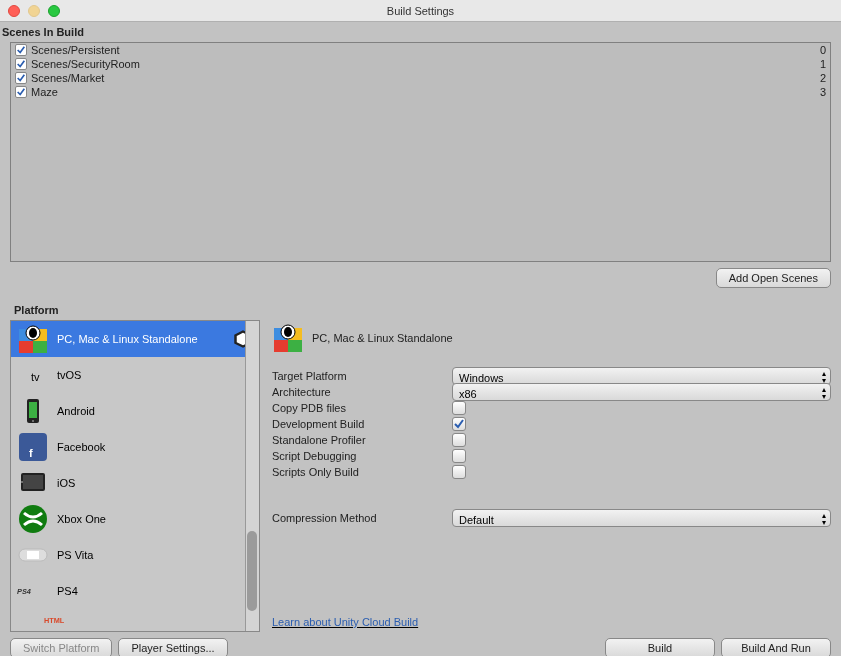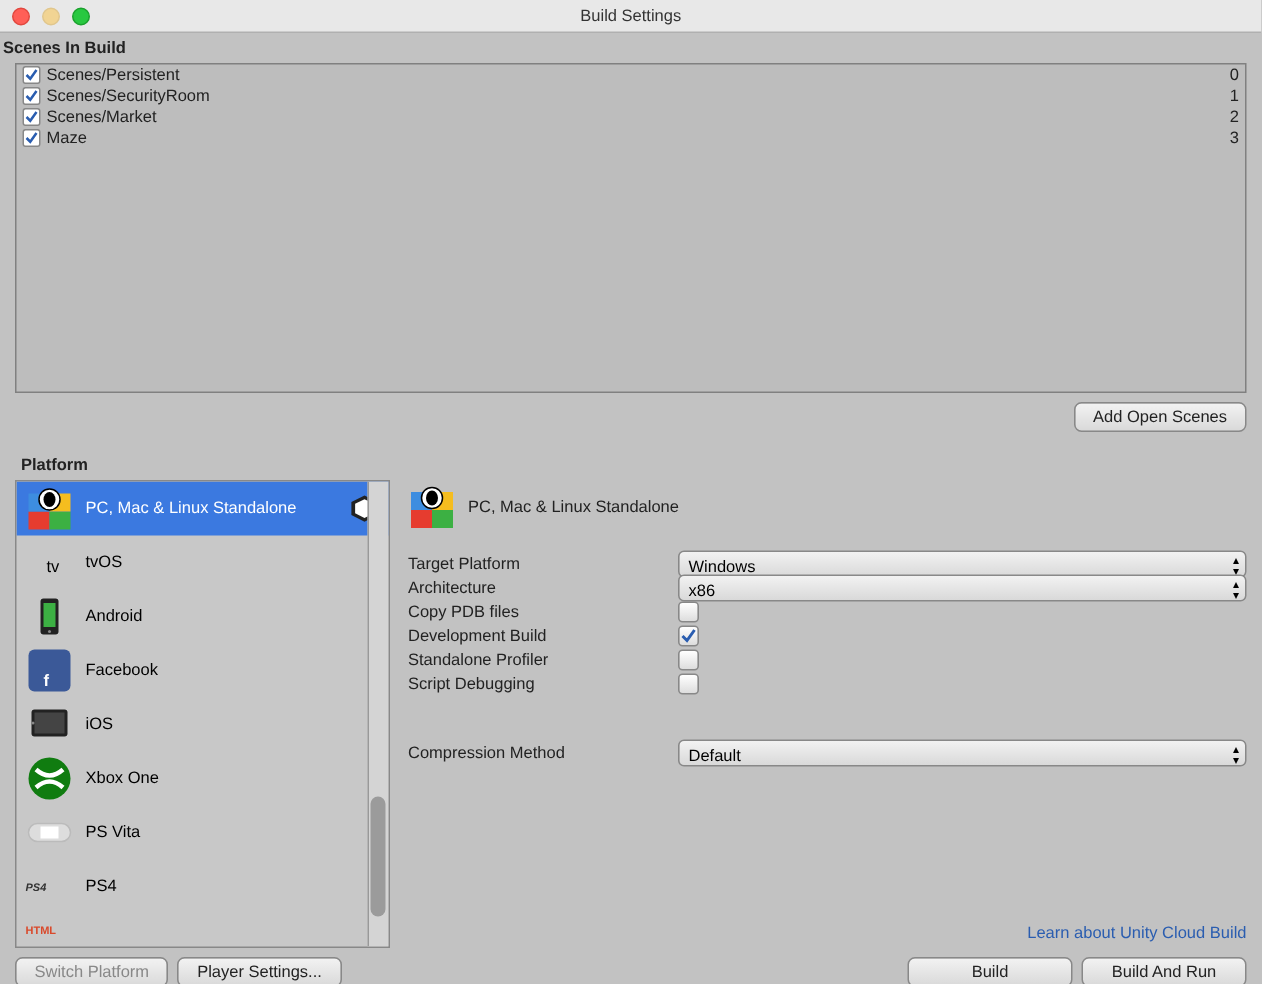--- a/index.html
+++ b/index.html
@@ -22,37 +22,37 @@
   .btn { background: linear-gradient(#f2f2f2, #d9d9d9); border: 1px solid #888; border-radius: 5px; padding: 2px 12px; color: #222; cursor: default; display: inline-flex; align-items: center; justify-content: center; min-width: 80px; height: 20px; text-align: center; }
   .btn.disabled { color: #888; }
   .lower { position: absolute; top: 300px; left: 0; right: 0; bottom: 0; display: flex; flex-direction: column; }
   .lower-content { flex: 1; display: flex; padding: 0 10px; gap: 12px; }
   .platform-list { width: 250px; background: #c8c8c8; border: 1px solid #888; position: relative; display: flex; flex-direction: column; overflow: hidden; }
   .plat-item { display: flex; align-items: center; padding: 4px 6px; gap: 8px; height: 36px; }
   .plat-item .icon { width: 32px; height: 32px; display: flex; align-items: center; justify-content: center; }
   .plat-item.selected { background: #3b79e0; color: #fff; }
   .plat-item.selected .after-icon { margin-left: auto; }
   .plat-item .label { flex: 1; }
-  .plat-item.html5 { height: 22px;}
+  .plat-item.html5 { height: 22px; margin-left: 27px;}
   .plat-scroll { position: absolute; right: 0; top: 0; bottom: 0; width: 14px; background: #d4d4d4; border-left: 1px solid #999; }
   .plat-thumb { position: absolute; right: 2px; top: 210px; width: 10px; height: 80px; background: #9b9b9b; border-radius: 5px; }
   .details { flex: 1; display: flex; flex-direction: column; padding-top: 2px; }
   .details-header { display: flex; align-items: center; gap: 8px; margin-bottom: 14px; }
   .details-header .icon { width: 32px; height: 32px; display:flex; align-items:center; justify-content:center;}
   .details-header .label { font-weight: 400; color: #222; }
   .form-row { display: flex; align-items: center; height: 16px; }
   .form-label { width: 180px; color: #222; }
   .form-ctrl { flex: 1; }
   .select { background: linear-gradient(#f2f2f2,#d9d9d9); border: 1px solid #888; border-radius: 4px; height: 18px; display: flex; align-items: flex-end; padding: 0 6px; position: relative; min-width: 200px; }
   .select .arrow { position: absolute; right: 4px; top: 2px; font-size: 8px; line-height: 7px; }
   .checkbox { width: 14px; height: 14px; background: linear-gradient(#fff,#ddd); border: 1px solid #888; border-radius: 3px; display: flex; align-items: center; justify-content: center; }
   .checkbox.checked svg { width: 12px; height: 12px; display: block; }
   .checkbox:not(.checked) svg { display: none; }
   .gap { height: 30px; }
-  .link-row { margin-top: auto; text-align: right; padding: 4px 0; }
+  .link-row { margin-top: auto; padding: 4px 0; text-decoration: underline; }
   .link { color: #2a5db0; cursor: pointer; }
   .bottom-bar { display: flex; padding: 6px 10px 10px; gap: 6px; }
   .spacer { flex: 1; }
   
   .unity-logo { width: 20px; height: 20px; }
   .unity-logo svg { display:block; }
   .icon svg { display:block; }
 </style>
 </head>
 <body>
@@ -264,20 +264,26 @@
         <div class="form-ctrl">
             <div class="checkbox" id="cb-auto"></div>
           </div>
       </div>
       <div class="form-row">
         <span class="form-label">Script Debugging</span>
         <div class="form-ctrl">
             <div class="checkbox" id="cb-sdbg"></div>
           </div>
       </div>
+      <div class="form-row">
+        <span class="form-label">Scripts Only Build</span>
+        <div class="form-ctrl">
+            <div class="checkbox" id="cb-sonly"></div>
+          </div>
+      </div>
 
       <div class="gap"></div>
 
       <div class="form-row">
         <span class="form-label">Compression Method</span>
         <div class="form-ctrl">
             <div class="select">
               <span>Default</span>
               <span class="arrow">▴<br>▾</span>
             </div>

